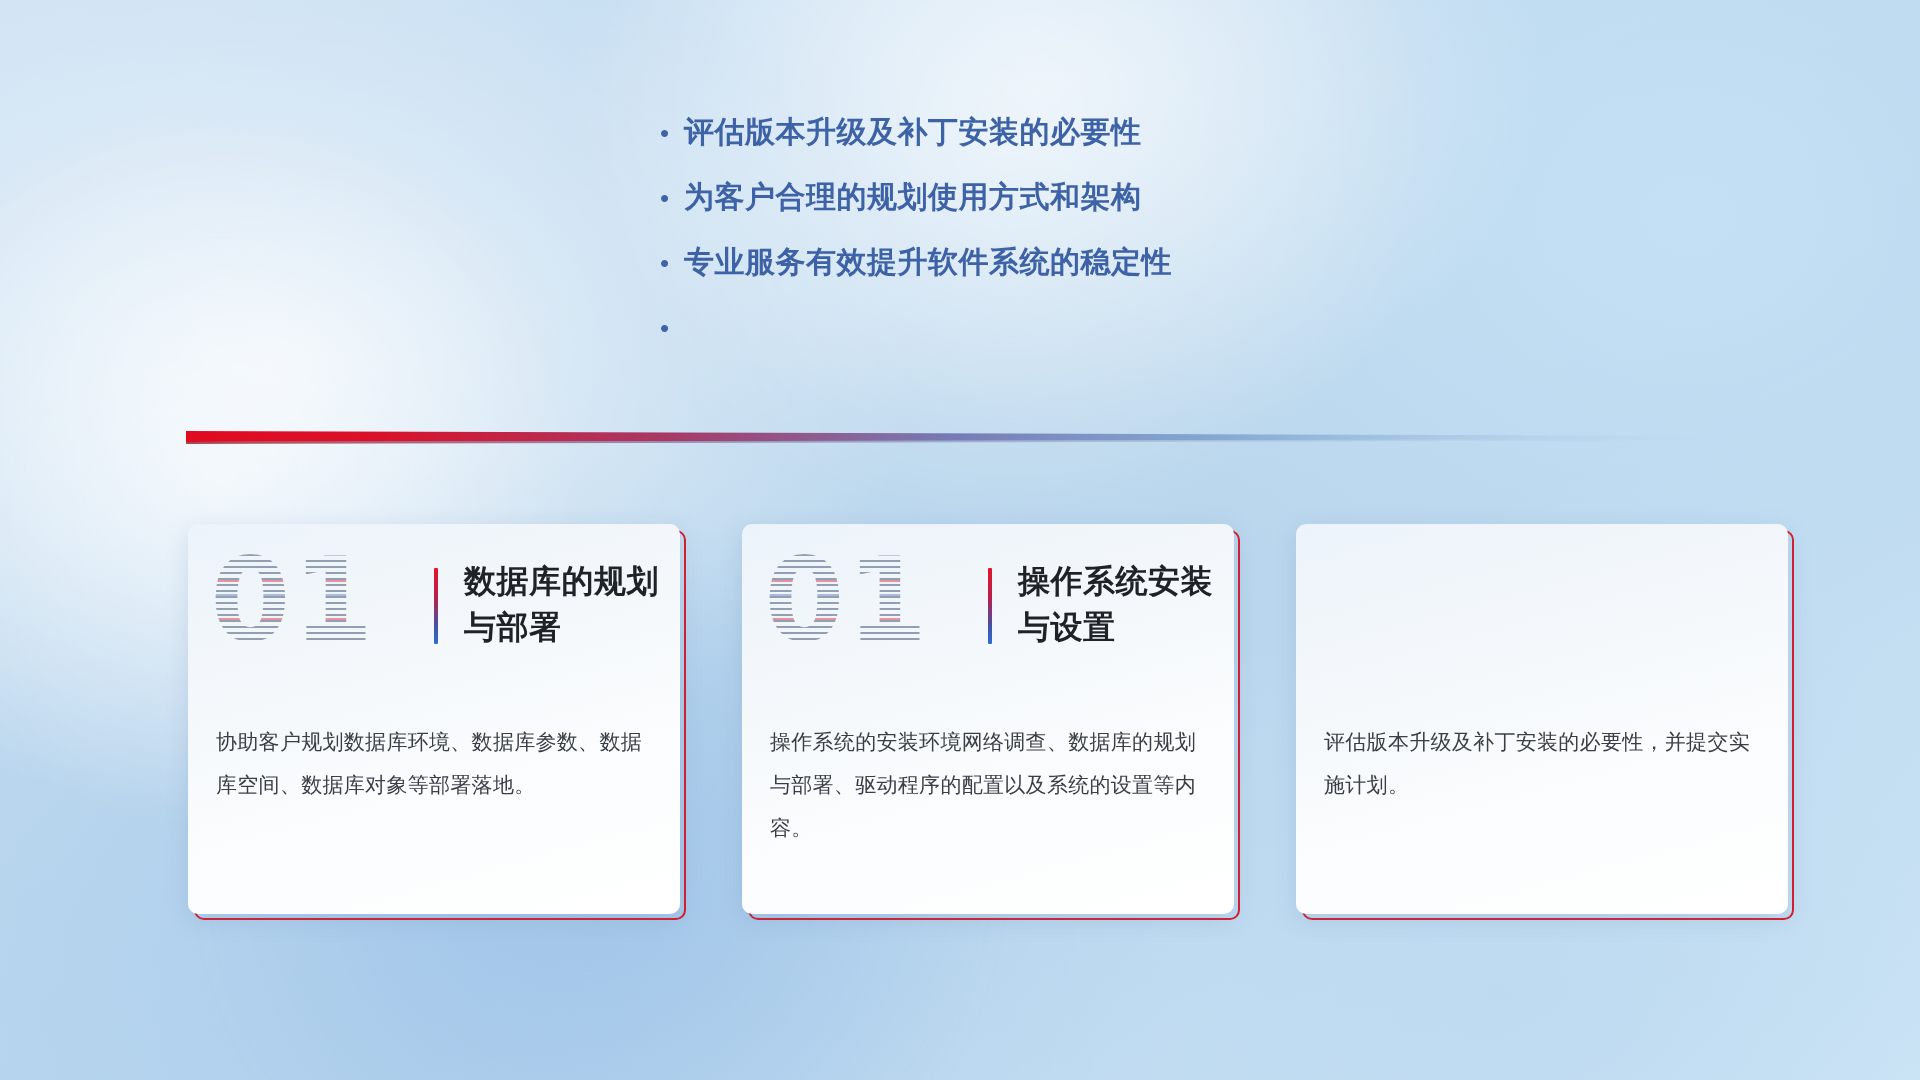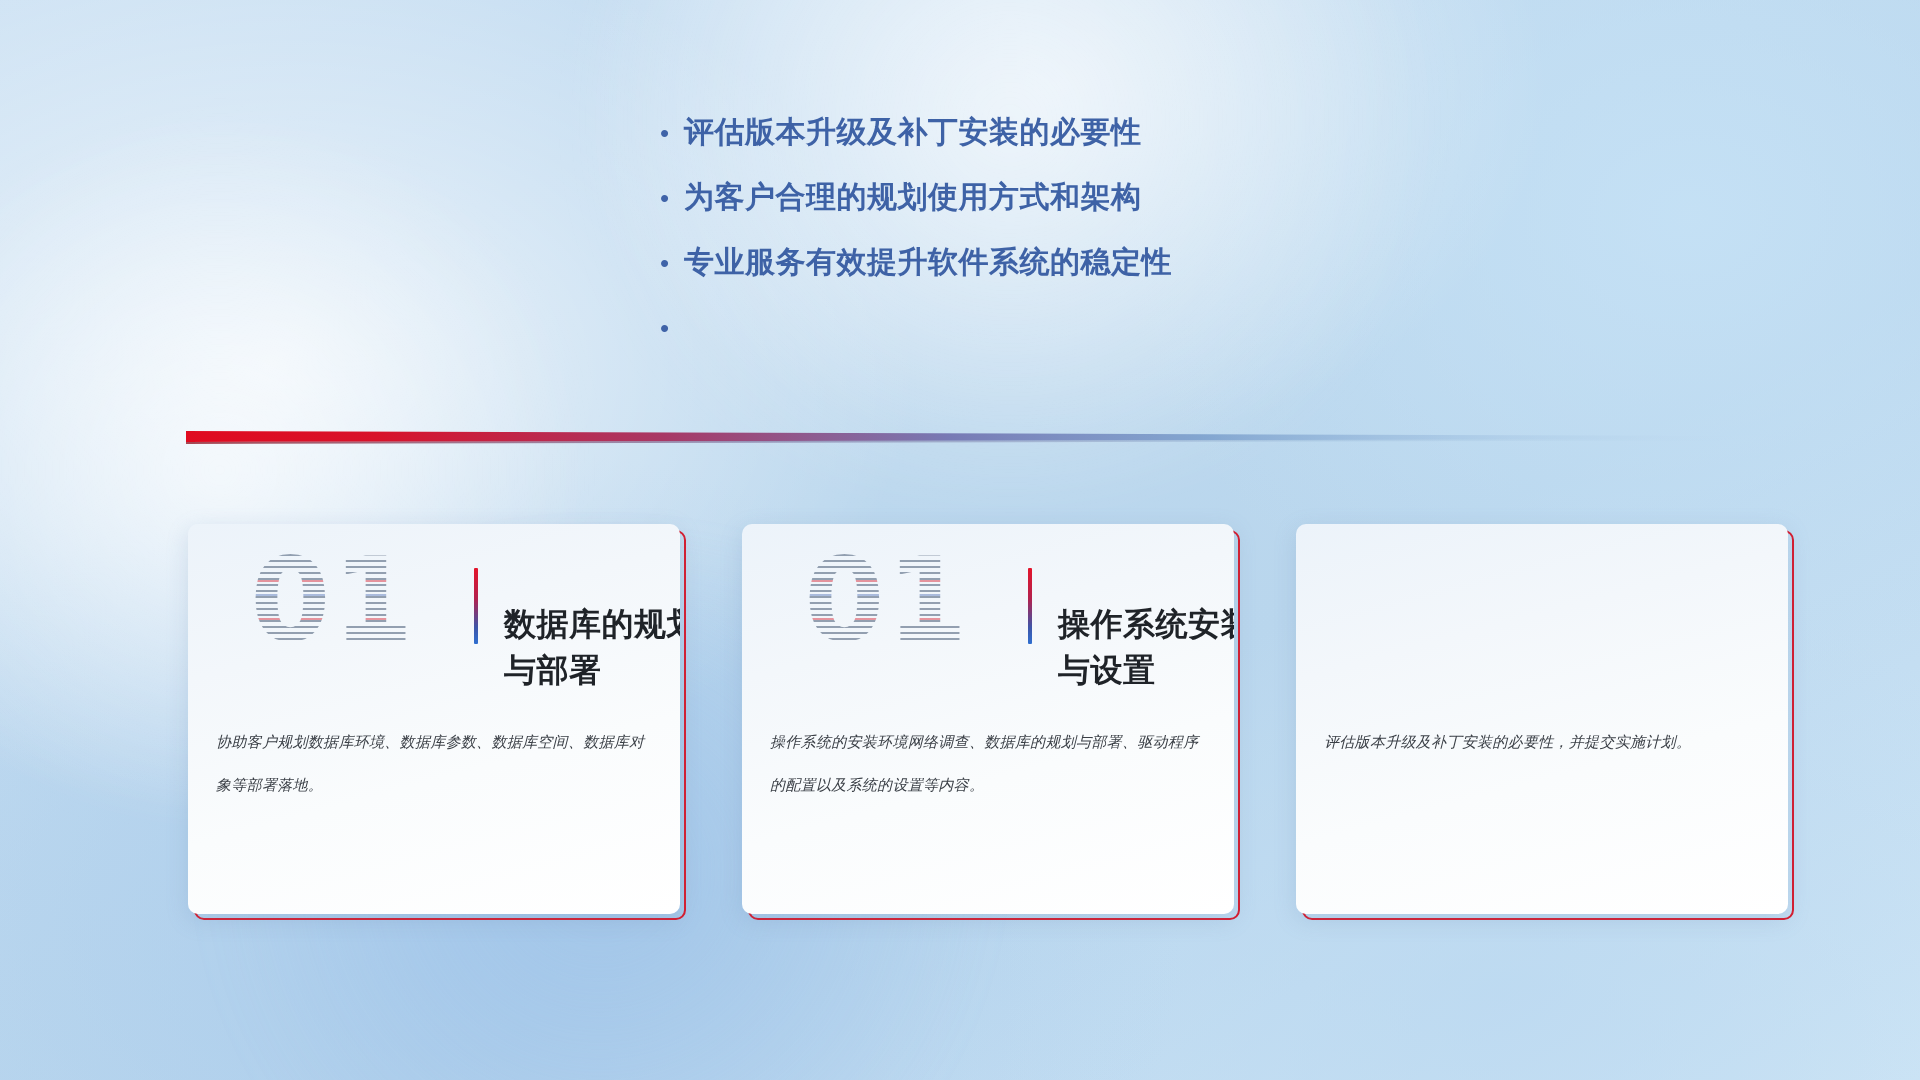--- a/index.html
+++ b/index.html
@@ -119,21 +119,20 @@
   .card-face {
     position: absolute;
     left: 0;
     top: 0;
     width: 492px;
     height: 390px;
     border-radius: 10px;
     background: linear-gradient(165deg, #ecf3fa 0%, #f3f7fb 30%, #fafcfd 62%, #ffffff 100%);
     box-shadow: 0 6px 22px rgba(110,140,180,0.22);
     overflow: hidden;
-    padding-left: 40px;
   }
   .card-head {
     position: relative;
     height: 168px;
   }
   
   .ghost-num {
     position: absolute;
     left: 22px;
     top: 18px;
@@ -181,32 +180,30 @@
   .card-title {
     position: absolute;
     left: 276px;
     top: 34px;
     width: 200px;
     font-size: 32px;
     line-height: 46px;
     font-weight: 700;
     color: #1f2328;
     letter-spacing: 0.5px;
-    margin-top: 43px;
   }
   .card-body {
     position: absolute;
     left: 28px;
     top: 196px;
     width: 438px;
-    font-size: 15px;
+    font-size: 21px;
     line-height: 43px;
     color: #3a3f46;
     letter-spacing: 0.3px;
-    font-style: italic;
   }
 </style>
 </head>
 <body>
 
 <div class="slide">
 
   <div class="bg-glow-a"></div>
   <div class="bg-glow-b"></div>
   <div class="bg-glow-c"></div>

